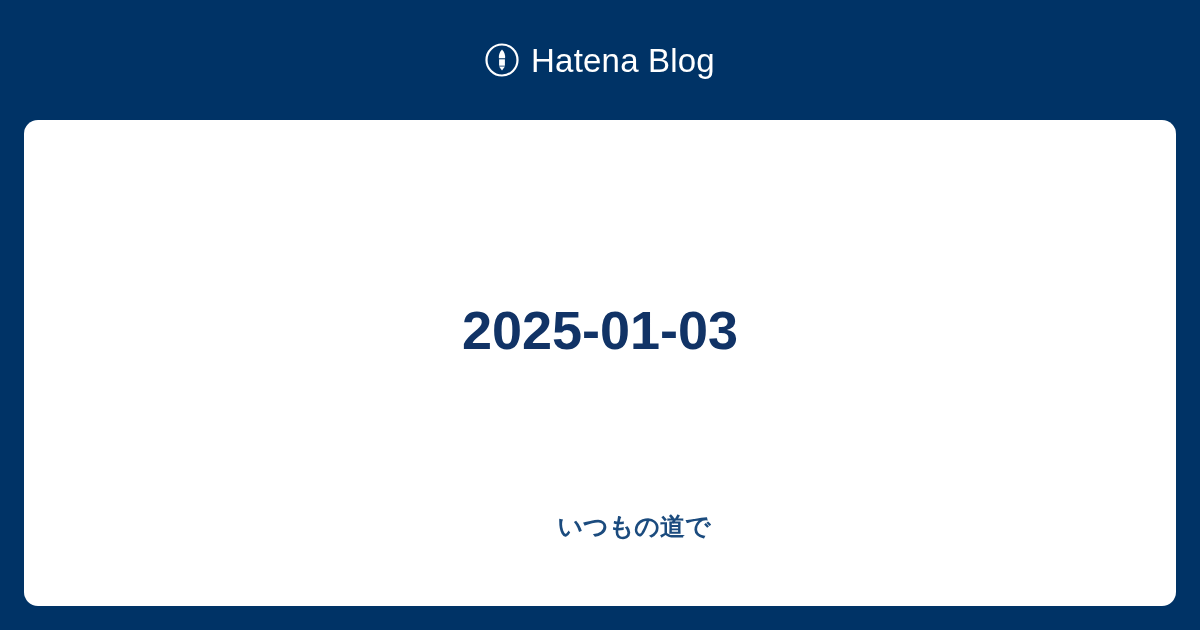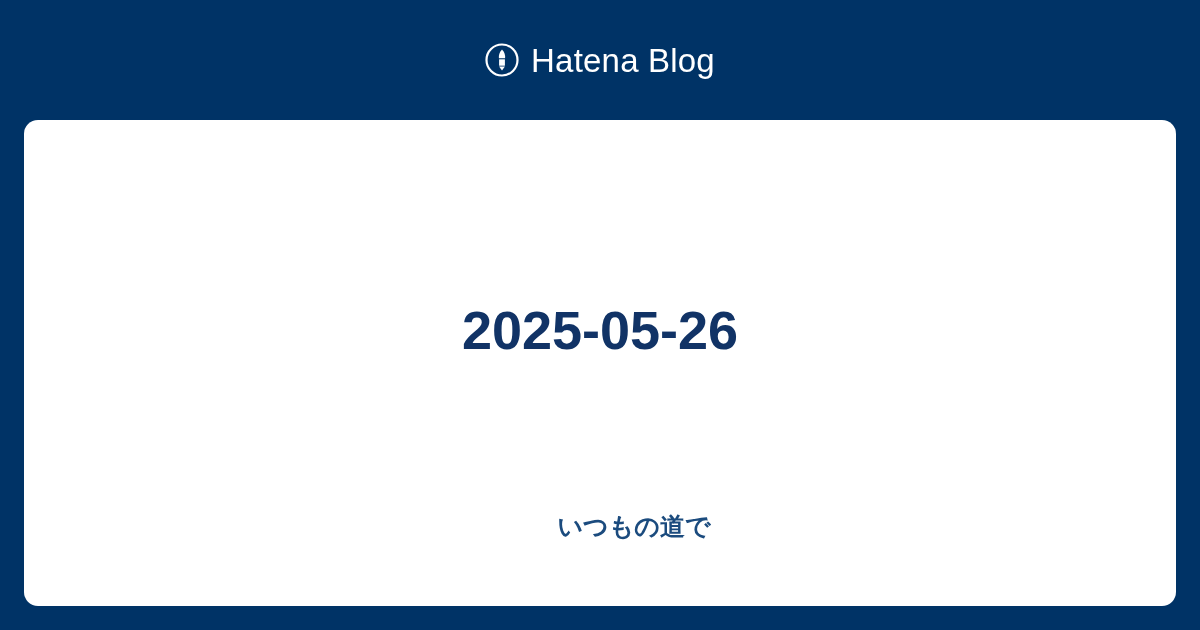--- a/index.html
+++ b/index.html
@@ -94,17 +94,17 @@
         <circle cx="17" cy="17" r="15.5" fill="none" stroke="#ffffff" stroke-width="2.2"></circle>
         <path d="M17 6.6 C14.4 9.4 13.6 12.2 13.9 15.2 L20.1 15.2 C20.4 12.2 19.6 9.4 17 6.6 Z" fill="#ffffff"></path>
         <rect x="14.1" y="16.3" width="5.8" height="6.4" fill="#ffffff"></rect>
         <path d="M14.1 23.6 L19.9 23.6 L17 27.6 Z" fill="#ffffff"></path>
       </svg>
     </span>
     <span class="brand-name">Hatena Blog</span>
   </div>
 
   <div class="card">
-    <h1 class="entry-title">2025-05-26</h1>
+    <h1 class="entry-title">2025-01-03</h1>
     <div class="blog-title">いつもの道で</div>
   </div>
 
 </div>
 
 </body></html>

